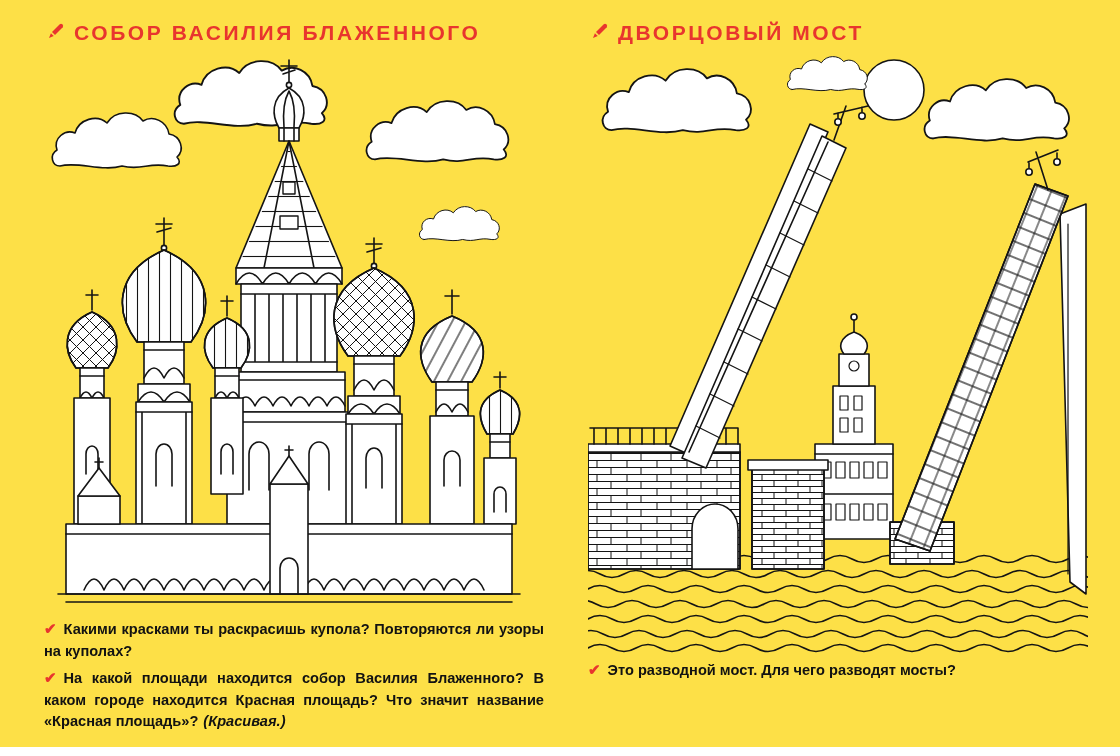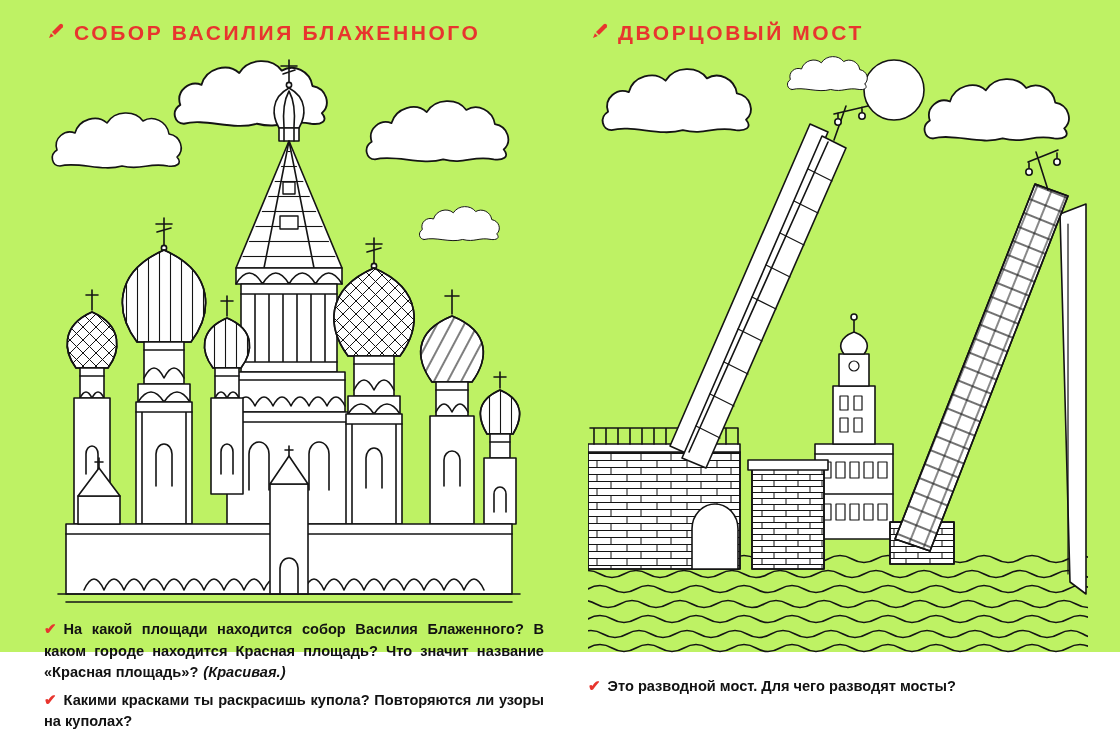--- a/index.html
+++ b/index.html
@@ -1,35 +1,35 @@
 <!DOCTYPE html>
 <html><head>
 <meta charset="utf-8">
 <style>
   html,body{margin:0;padding:0;}
   body{
     width:1120px;height:756px;background:#ffffff;overflow:hidden;
     font-family:"Liberation Sans", sans-serif;color:#141414;
   }
-  .spread{position:relative;width:1120px;height:652px;background:#bef264;}
+  .spread{position:relative;width:1120px;height:747px;background:#fde047;}
   .page-col{position:absolute;top:16px;}
   #leftcol{left:44px;width:500px;}
   #rightcol{left:588px;width:516px;}
   .title-row{display:flex;align-items:center;gap:10px;height:34px;}
   .title{
     font-size:21px;font-weight:700;letter-spacing:2.6px;color:#e8352e;
     margin:0;white-space:nowrap;
   }
   figure.art{margin:4px 0 0 0;padding:0;}
   .art svg{display:block;}
   .questions{
     margin-top:8px;font-size:14.6px;font-weight:700;line-height:1.48;
     text-align:justify;color:#121212;
   }
-  #rightcol .questions{margin-top:21px;}
+  #rightcol .questions{margin-top:5px;}
   .q{margin:0 0 5px 0;}
   .check{color:#e8352e;margin-right:7px;font-size:15px;}
   .ans{font-style:italic;margin-left:5px;font-weight:700;}
 </style>
 </head>
 <body>
 
 <div class="spread">
 
   <section class="page-col" id="leftcol">
@@ -179,24 +179,24 @@
             <path fill="#fff" d="M226,430 L245,402 264,430 Z"></path>
             <path d="M236,540 v-26 a9,10 0 0 1 18,0 v26 M245,392 V402 M241,396 H249"></path>
             <path d="M14,540 H476 M22,548 H468"></path>
           </g>
         </g>
       </svg>
     </figure>
 
     <div class="questions">
       <p class="q">
-        <span class="check">✔</span><span>На какой площади находится собор Василия Блаженного? В каком городе находится Красная площадь? Что значит название «Красная площадь»?</span><em class="ans">(Красивая.)</em>
+        <span class="check">✔</span><span>Какими красками ты раскрасишь купола? Повторяются ли узоры на куполах?</span><em class="ans"></em>
       </p>
       <p class="q">
-        <span class="check">✔</span><span>Какими красками ты раскрасишь купола? Повторяются ли узоры на куполах?</span><em class="ans"></em>
+        <span class="check">✔</span><span>На какой площади находится собор Василия Блаженного? В каком городе находится Красная площадь? Что значит название «Красная площадь»?</span><em class="ans">(Красивая.)</em>
       </p>
     </div>
   </section>
 
   <section class="page-col" id="rightcol">
     <header class="title-row">
       <span class="pencil">
         <svg width="20" height="20" viewBox="0 0 24 24">
           <path fill="#e8352e" d="M9.6,13.2 L18.9,3.9 a2.6,2.6 0 0 1 3.6,3.6 L13.2,16.8 Z"></path>
           <path fill="#e8352e" d="M8.3,14.7 L11.7,18.1 6,20.4 Z"></path>

